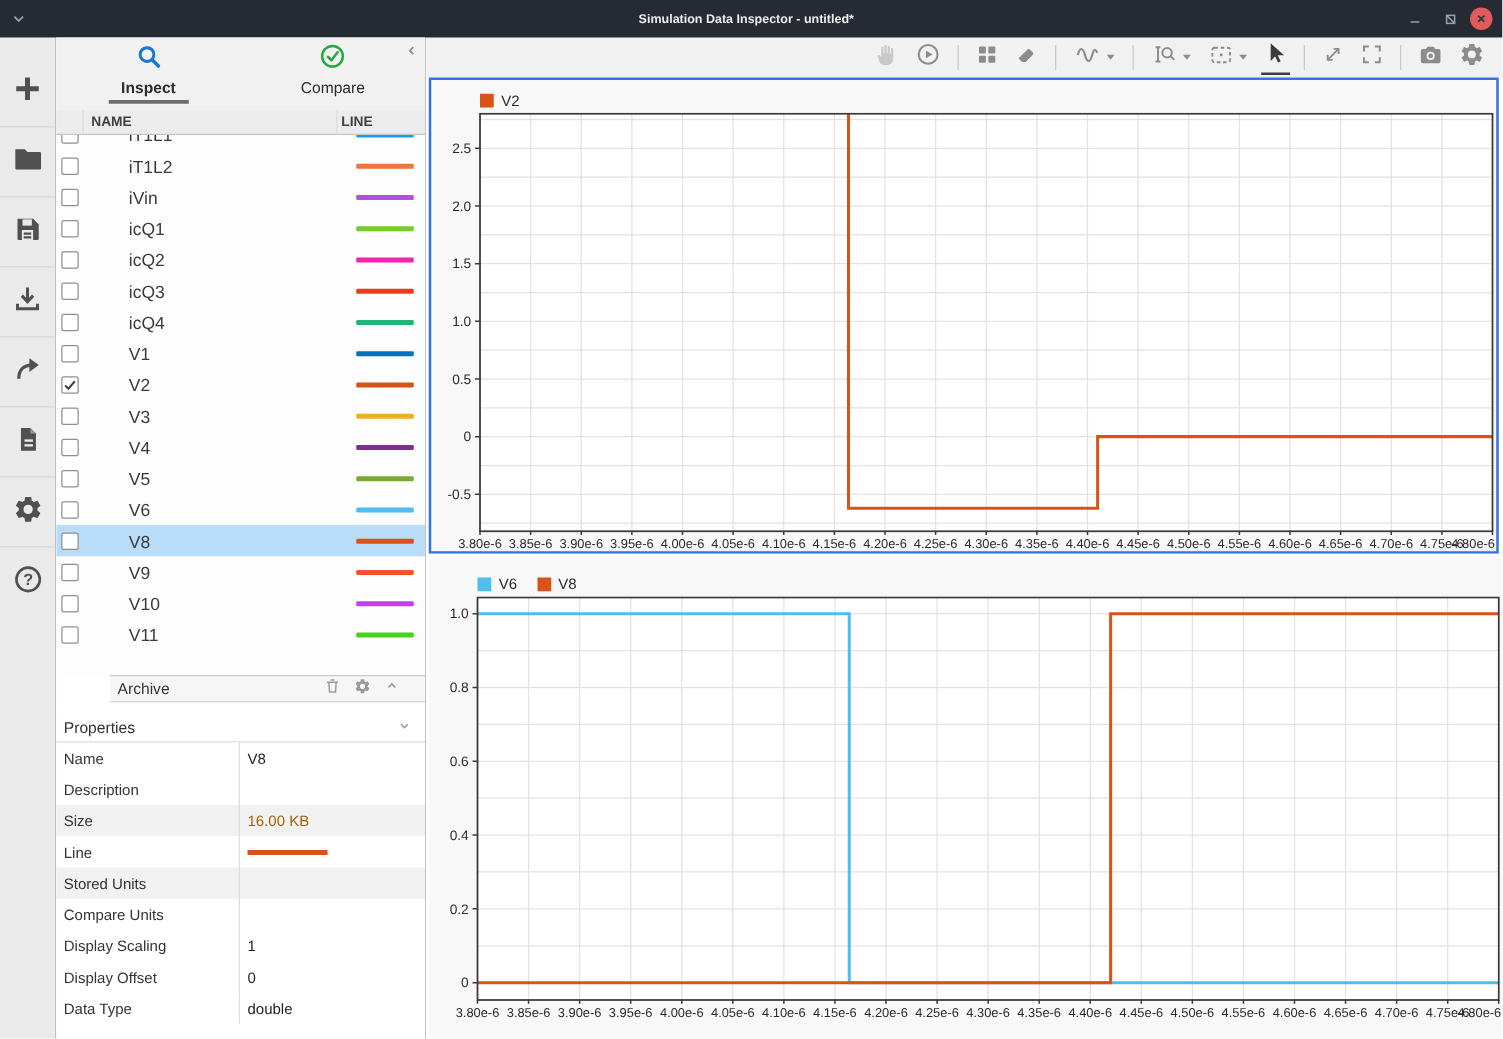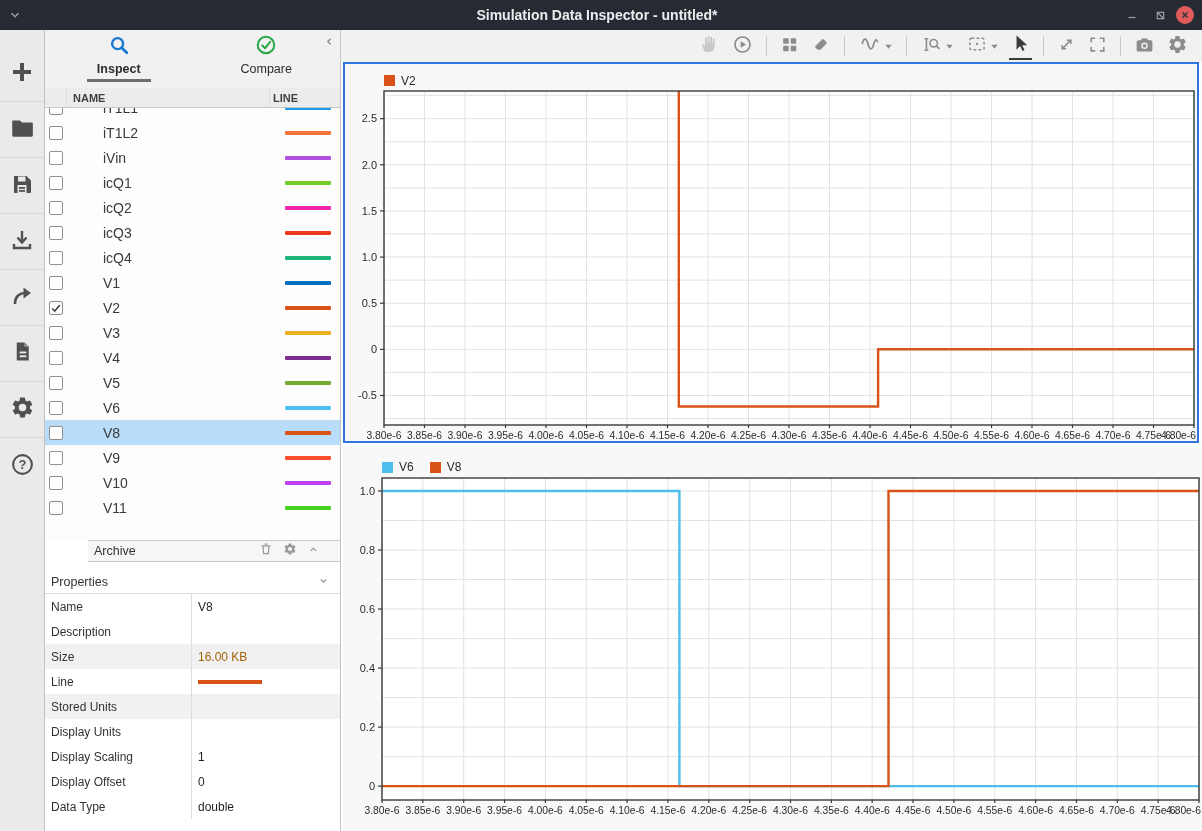--- a/index.html
+++ b/index.html
@@ -4,21 +4,21 @@
 <style>
   * { margin:0; padding:0; box-sizing:border-box; }
   html,body { width:1202px; height:831px; overflow:hidden; background:#fff;
     font-family:"Liberation Sans", sans-serif; -webkit-font-smoothing:antialiased; }
   .window { width:100%; height:100%; display:flex; flex-direction:column; }
 
   
   .titlebar { height:30px; background:#262b33; color:#e8eaed; display:flex; align-items:center;
     position:relative; flex:none; }
   .tb-menu { width:30px; display:flex; justify-content:center; color:#9aa0a8; }
-  .tb-title { position:absolute; left:0; right:8px; text-align:center; font-size:14px; font-weight:bold; color:#ececec; pointer-events:none; }
+  .tb-title { position:absolute; left:0; right:8px; text-align:center; font-size:10px; font-weight:bold; color:#ececec; pointer-events:none; }
   .tb-controls { margin-left:auto; display:flex; align-items:center; gap:4px; padding-right:8px; }
   .tb-btn { width:24px; height:22px; display:flex; align-items:center; justify-content:center; color:#9aa0a8; }
   .tb-close { width:18px; height:18px; border-radius:50%; background:#e05c5c; display:flex; align-items:center; justify-content:center; color:#30353d; }
 
   .main { flex:1; display:flex; min-height:0; }
 
   
   .rail { width:45px; background:#eaeaea; border-right:1px solid #c2c2c2; flex:none; padding-top:16px; }
   .rail-cell { height:56px; display:flex; align-items:center; justify-content:center;
     border-bottom:1px solid #d8d8d8; color:#505050; }
@@ -427,21 +427,21 @@
             <span class="prop-label">Line</span>
             <span class="prop-value">
               <span class="prop-line-swatch" style="background: rgb(217, 83, 25);"></span>
             </span>
           </div>
           <div class="prop-row shaded">
             <span class="prop-label">Stored Units</span>
             <span class="prop-value"></span>
           </div>
           <div class="prop-row">
-            <span class="prop-label">Display Units</span>
+            <span class="prop-label">Compare Units</span>
             <span class="prop-value"></span>
           </div>
           <div class="prop-row">
             <span class="prop-label">Display Scaling</span>
             <span class="prop-value">1</span>
           </div>
           <div class="prop-row">
             <span class="prop-label">Display Offset</span>
             <span class="prop-value">0</span>
           </div>

